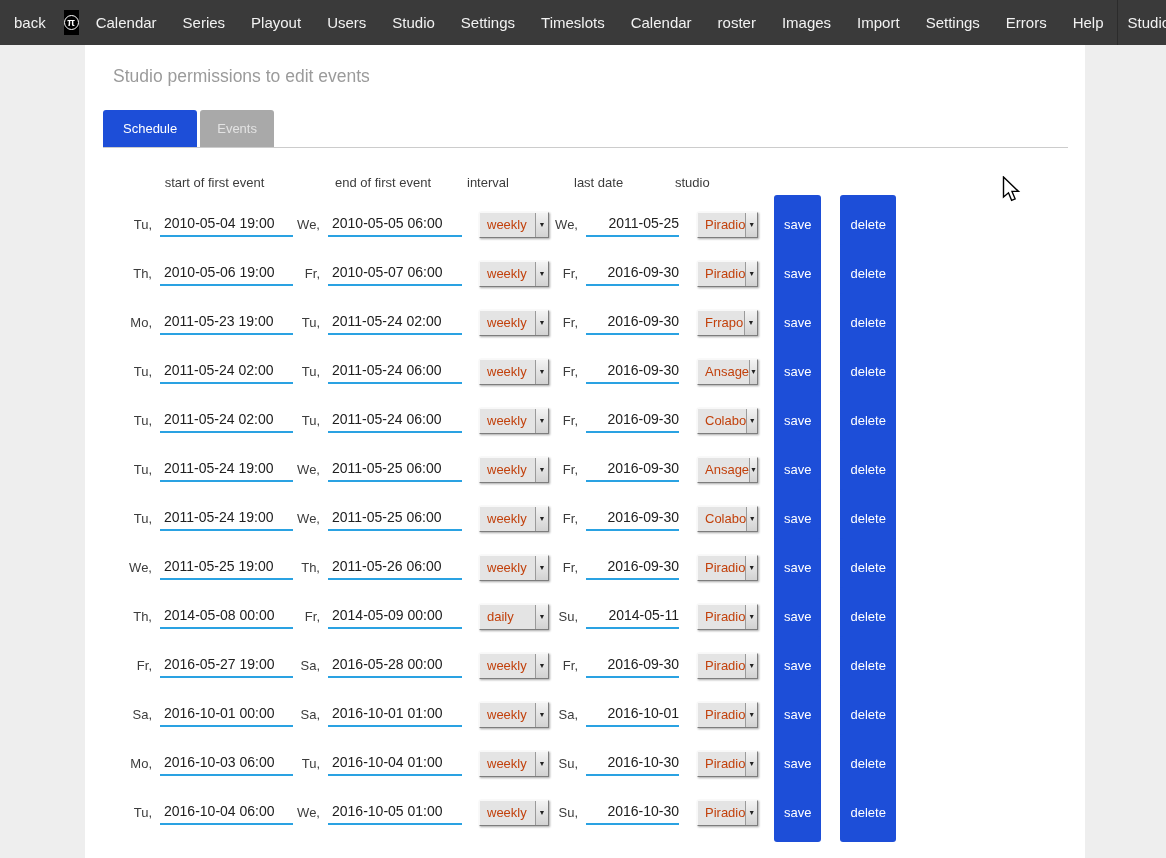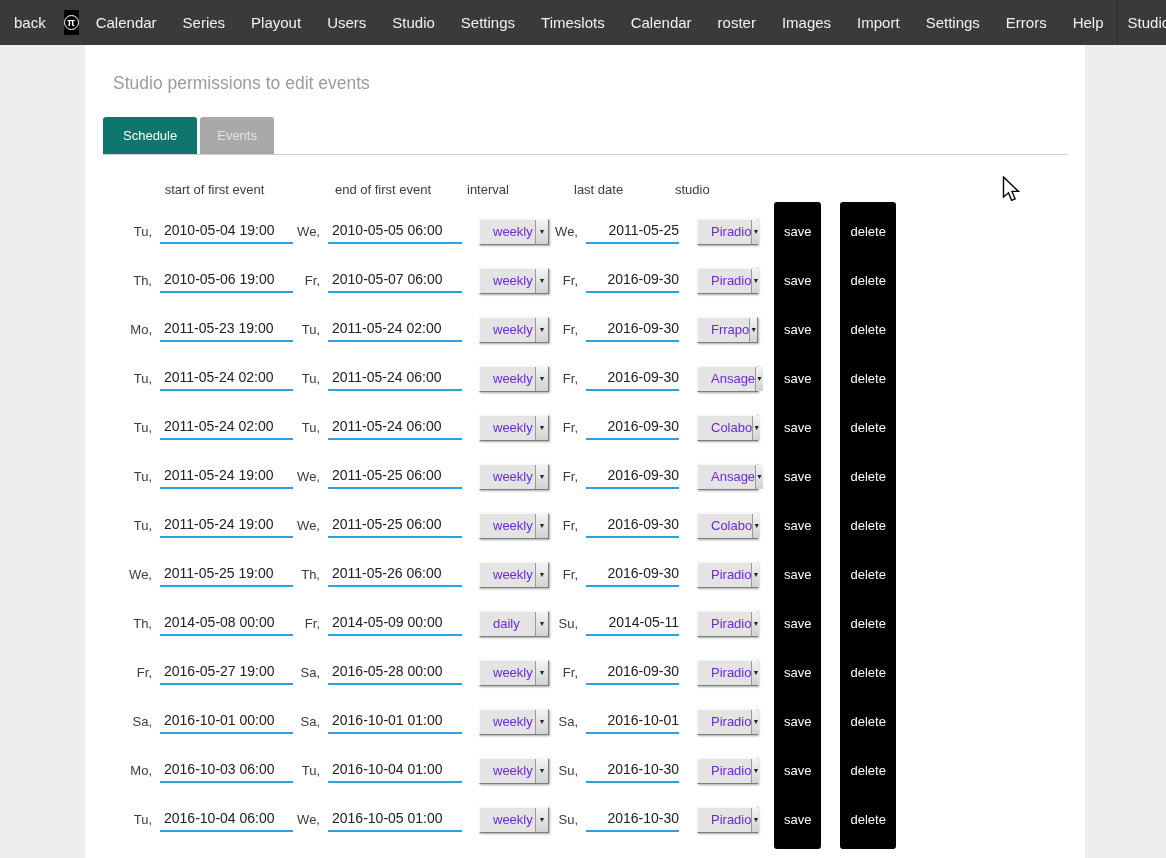--- a/index.html
+++ b/index.html
@@ -39,32 +39,32 @@
 
   
   .content {
     position: relative;
     margin-left: 85px;
     width: 1000px;
     min-height: 813px;
     background: #ffffff;
   }
   .page-title {
-    margin: 0; padding: 28px 0 0 28px;
+    margin: 0; padding: 21px 0 0 28px;
     font-size: 17.5px; font-weight: 400; color: #9b9b9b;
   }
   .tabbar {
     margin: 23px 0 0 18px;
     display: flex; align-items: flex-end;
   }
   .tab {
     font-size: 13px; padding: 11px 20px;
     border-radius: 3px 3px 0 0; cursor: pointer;
   }
-  .tab.active { background: #0f766e; color: #ffffff; text-align: right; }
+  .tab.active { background: #1d4ed8; color: #ffffff; text-align: right; }
   .tab.inactive { background: #a9a9a9; color: #e3e3e3; margin-left: 3px; padding: 11px 17px; }
   .tab-underline { margin-left: 18px; width: 965px; border-bottom: 1px solid #cccccc; }
 
   
   .hdr-row {
     display: flex; align-items: center;
     margin-top: 27px; padding-left: 28px;
     font-size: 13px; color: #3c3c3c;
   }
   .h-start { width: 133px; margin-left: 35px; text-align: center; }
@@ -96,31 +96,31 @@
 
   .sel {
     height: 26px; display: flex; align-items: stretch;
     background: #e4e4e4;
     border: 1px solid; border-color: #f8f8f8 #7d7d7d #7d7d7d #f8f8f8;
     box-shadow: 1px 1px 2px rgba(0,0,0,0.35);
     cursor: pointer;
   }
   .sel-1 { width: 70px; margin-left: 17px; }
   .sel-2 { width: 61px; margin-left: 18px; }
-  .sel .txt { flex: 1; display: flex; align-items: center; padding-left: 13px; font-size: 13px; color: #6d28d9; }
+  .sel .txt { flex: 1; display: flex; align-items: center; padding-left: 7px; font-size: 13px; color: #c2410c; }
   .sel .arrow {
     width: 13px; display: flex; align-items: center; justify-content: center;
     border-left: 1px solid #9a9a9a;
     background: linear-gradient(#f3f3f3, #d2d2d2);
     font-size: 7px; color: #222;
   }
 
   .btn {
     border: none; border-radius: 3px;
-    background: #000000; color: #fff;
+    background: #1d4ed8; color: #fff;
     font-family: "Liberation Sans", "DejaVu Sans", sans-serif;
     font-size: 13px; padding: 22px 10px;
     cursor: pointer;
   }
   .btn-save { margin-left: 16px; }
   .btn-del  { margin-left: 19px; }
 
   .cursor { position: absolute; left: 1002px; top: 176px; pointer-events: none; z-index: 10; }
 </style>
 </head>

